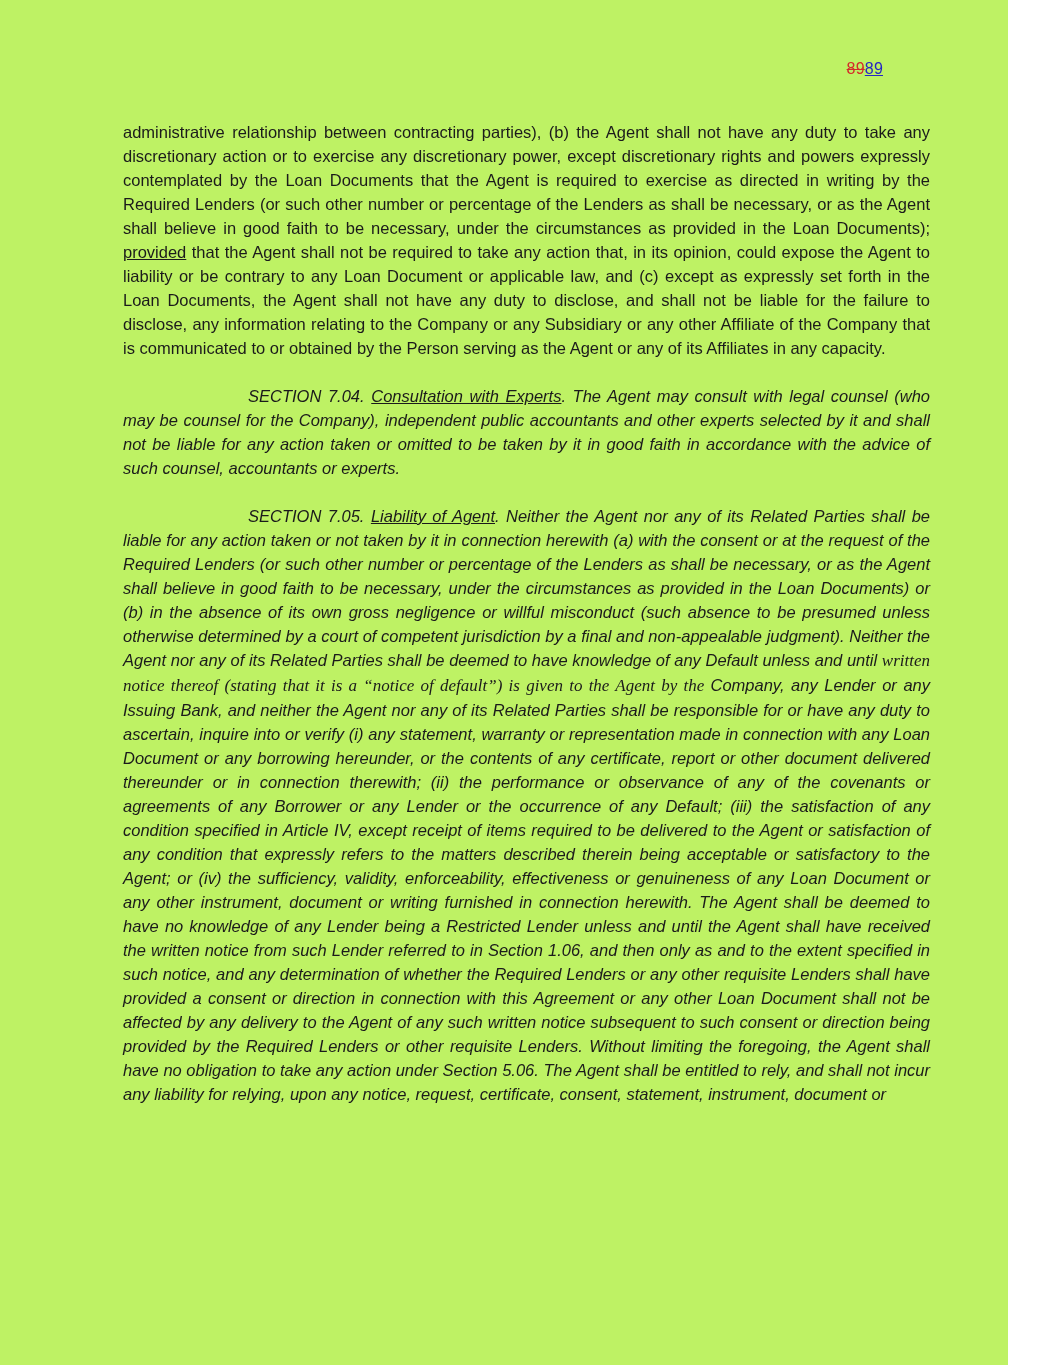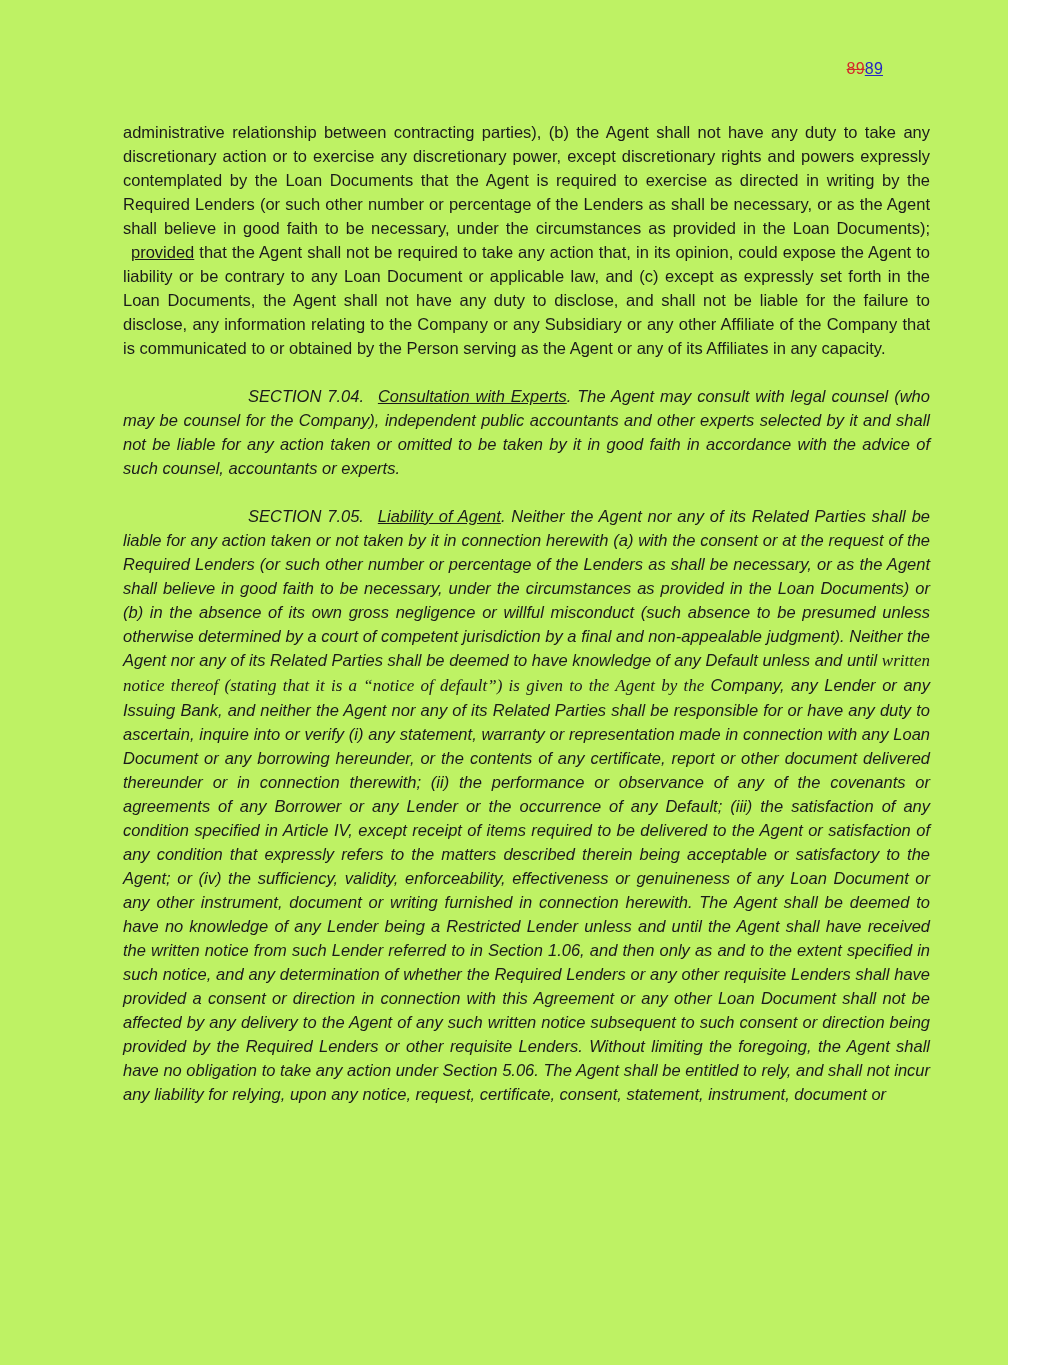--- a/index.html
+++ b/index.html
@@ -42,21 +42,20 @@
   }
   .doc-body p {
     margin: 0 0 24px 0;
   }
   .doc-body p.indent {
     text-indent: 125px;
     font-style: italic;
   }
   .run-u {
     text-decoration: underline;
-    margin-left: 8px;
   }
   .run-serif {
     font-family: "Liberation Serif", serif;
     font-size: 17px;
   }
 </style>
 </head>
 <body>
 
 <div class="page">

